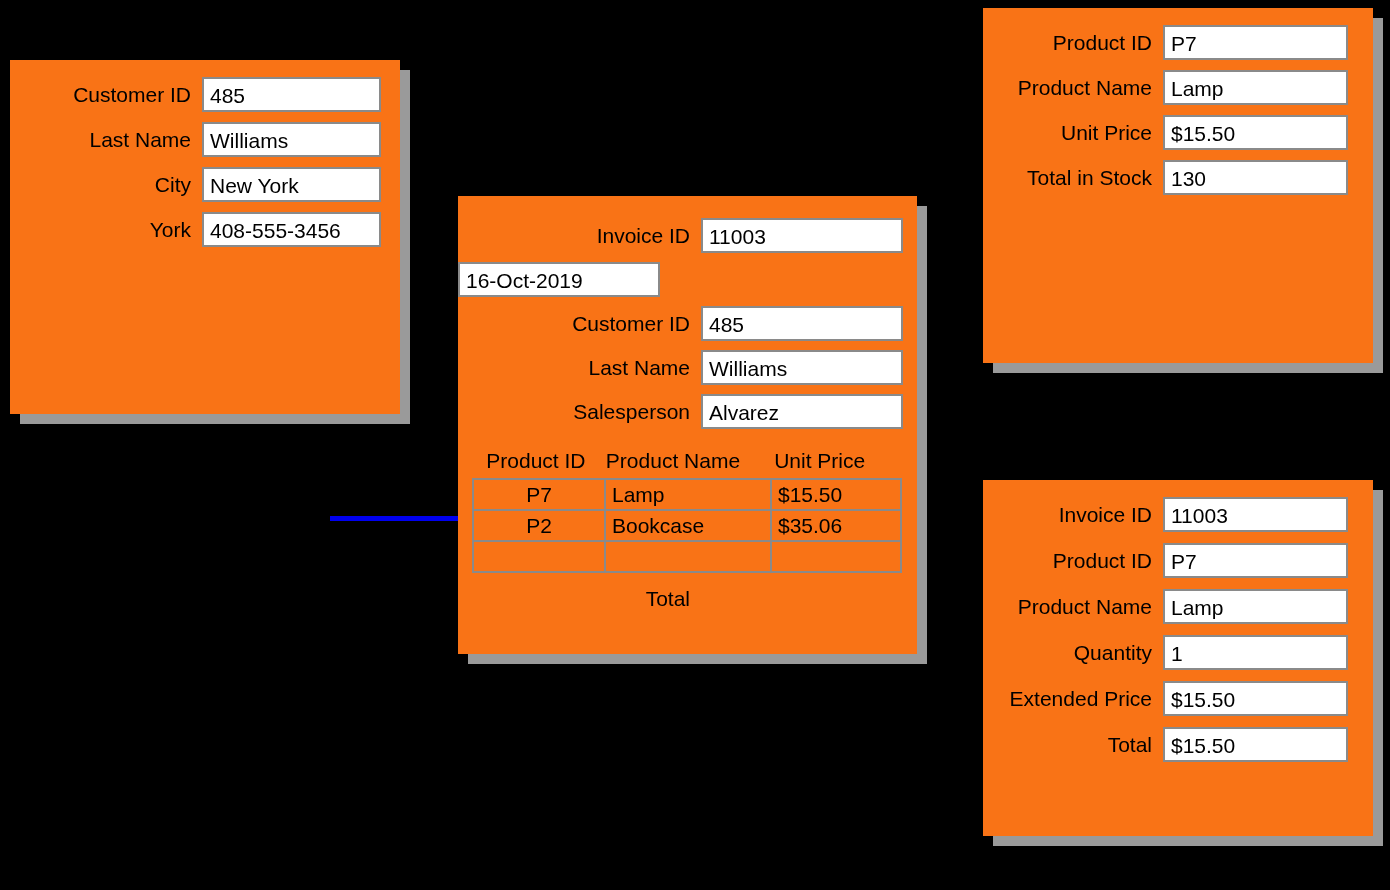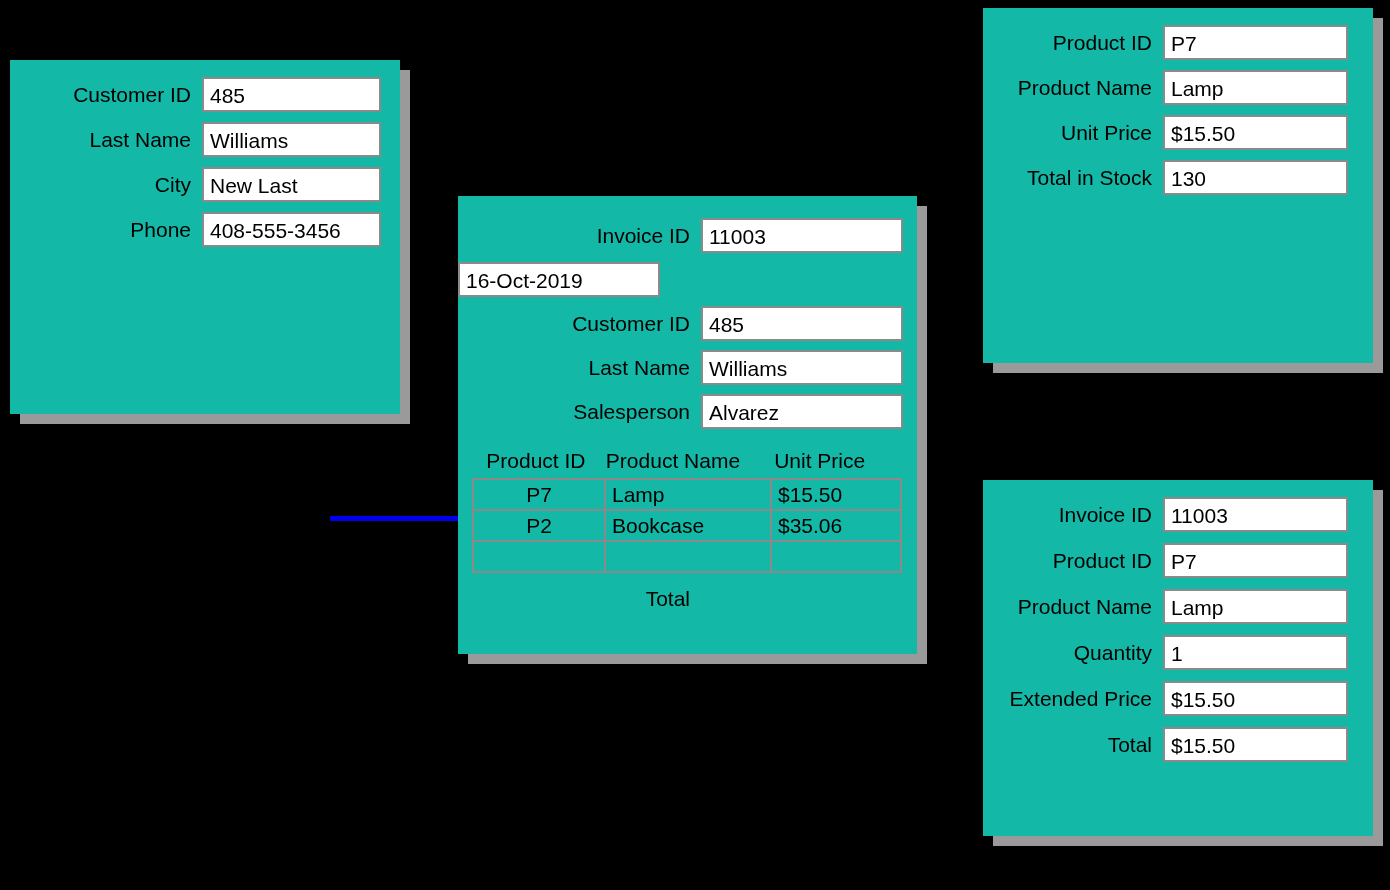--- a/index.html
+++ b/index.html
@@ -20,21 +20,21 @@
     position: absolute;
     left: 0; top: 0;
     width: 1390px;
     height: 890px;
     background: #000000;
   }
 
   
   .card {
     position: absolute;
-    background: #14b8a6;
+    background: #f97316;
     box-sizing: border-box;
     box-shadow: 10px 10px 0 0 #9a9a9a;
   }
 
   
   .form {
     position: absolute;
     left: 0; top: 0;
     width: 100%;
   }
@@ -207,25 +207,25 @@
         <div class="fvalue">485</div>
       </div>
 
       <div class="frow">
         <div class="flabel">Last Name</div>
         <div class="fvalue">Williams</div>
       </div>
 
       <div class="frow">
         <div class="flabel">City</div>
-        <div class="fvalue">New Last</div>
-      </div>
-
-      <div class="frow">
-        <div class="flabel">Phone</div>
+        <div class="fvalue">New York</div>
+      </div>
+
+      <div class="frow">
+        <div class="flabel">York</div>
         <div class="fvalue">408-555-3456</div>
       </div>
 
     </div>
   </div>
 
   <div class="card" id="invoice-card">
     <div class="form">
 
       <div class="frow">

